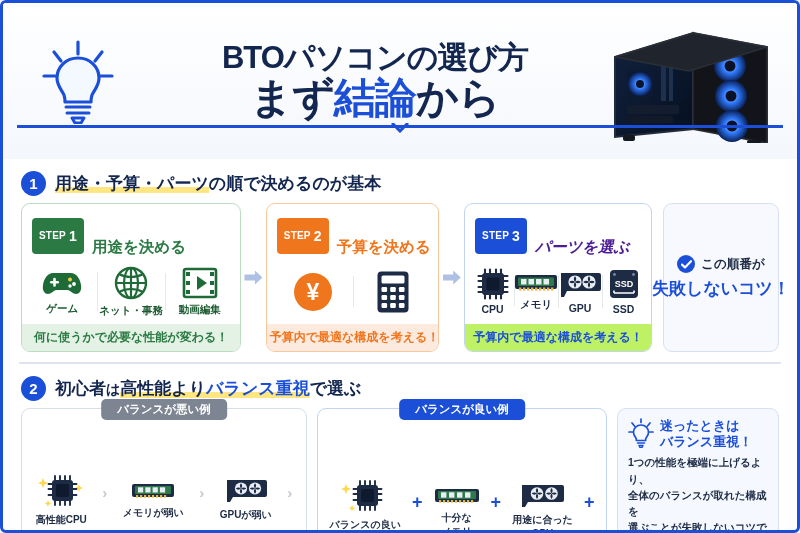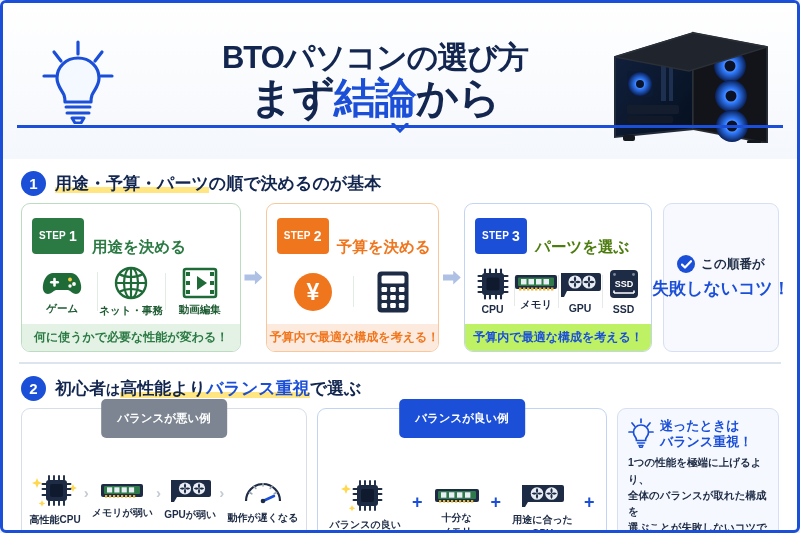--- a/index.html
+++ b/index.html
@@ -85,21 +85,21 @@
     border-radius:4px; padding:11px 7px; letter-spacing:.2px;
     display:flex; align-items:center; gap:3px; white-space:nowrap;
   }
   .step-badge .n { font-size:14px; line-height:1; }
   .badge-green { background:#2b7a43; }
   .badge-orange { background:#f0761e; }
   .badge-blue { background:#1b4fd8; }
   .step-title { font-size:15.5px; font-weight:bold; white-space:nowrap;margin-top:24px; }
   .st-green { color:#2b7a43; }
   .st-orange { color:#f0761e; }
-  .st-blue { color:#4d7c0f; }
+  .st-blue { color:#4c1d95;font-style:italic; }
 
   .icon-row { flex:1; display:flex; align-items:center; justify-content:space-around; padding:2px 6px 6px 6px; }
   .icon-cell {
     display:flex; flex-direction:column; align-items:center; justify-content:center;
     gap:3px; flex:1; position:relative;
   }
   .icon-cell + .icon-cell::before {
     content:""; position:absolute; left:0; top:14%; bottom:14%;
     width:1px; background:#e4eae6;
   }
@@ -140,21 +140,21 @@
   #row2 { display:flex; gap:10px; padding:0 4px; align-items:stretch; }
 
   .bal-card {
     border:1.6px solid #d8dee8; border-radius:9px; background:#fff;
     position:relative; display:flex; flex-direction:column; overflow:visible;
   }
   .bal-card.good { border-color:#c2d4f4; }
   .bal-tab {
     position:absolute; top:-10px; left:50%; transform:translateX(-50%);
     color:#fff; font-size:11.5px; font-weight:bold; border-radius:5px;
-    padding:12px 16px; white-space:nowrap;
+    padding:3px 16px; white-space:nowrap;
   }
   .tab-gray { background:#7c8591; }
   .tab-blue { background:#1b4fd8; }
 
   .bal-icons { flex:1; display:flex; align-items:center; justify-content:space-around; padding:16px 6px 6px 6px; }
   .bal-cell { display:flex; flex-direction:column; align-items:center; gap:4px; position:relative; }
   .bal-cell .lab { font-size:10px; font-weight:bold; color:#1d2b45; text-align:center; line-height:1.25; white-space:nowrap; }
   .sep-chev { color:#c5cbd4; font-size:15px; font-weight:bold; padding-bottom:14px; }
   .sep-plus { color:#1b4fd8; font-size:18px; font-weight:bold; padding-bottom:18px; }
 
@@ -571,37 +571,20 @@
                   <path d="M31 6.2c1.5 1.6 1.5 3.6 0 5.3-1.5-1.7-1.5-3.7 0-5.3z"></path>
                   <path d="M36.3 11.5c-1.6 1.5-3.6 1.5-5.3 0 1.7-1.5 3.7-1.5 5.3 0z"></path>
                   <path d="M31 16.8c-1.5-1.6-1.5-3.6 0-5.3 1.5 1.7 1.5 3.7 0 5.3z"></path>
                   <path d="M25.7 11.5c1.6-1.5 3.6-1.5 5.3 0-1.7 1.5-3.7 1.5-5.3 0z"></path>
                 </g>
               </svg>
             </span>
             <span class="lab">GPUが弱い</span>
           </div>
           <span class="sep-chev">›</span>
-          <div class="bal-cell">
-            <span>
-              <svg width="40" height="34" viewBox="0 0 40 34">
-                <path d="M3 27a17 17 0 0134 0" fill="none" stroke="#1d2b45" stroke-width="2.2"></path>
-                <g stroke="#9aa3b0" stroke-width="1.6" stroke-linecap="round">
-                  <line x1="6.5" y1="18.5" x2="8.8" y2="19.8"></line>
-                  <line x1="11" y1="12.5" x2="12.8" y2="14.4"></line>
-                  <line x1="20" y1="9.5" x2="20" y2="12"></line>
-                  <line x1="29" y1="12.5" x2="27.2" y2="14.4"></line>
-                  <line x1="33.5" y1="18.5" x2="31.2" y2="19.8"></line>
-                </g>
-                <line x1="20" y1="27" x2="31" y2="22" stroke="#1b4fd8" stroke-width="2.6" stroke-linecap="round"></line>
-                <circle cx="20" cy="27" r="2.3" fill="#1d2b45"></circle>
-              </svg>
-            </span>
-            <span class="lab">動作が遅くなる</span>
-          </div>
         </div>
         <div class="bal-foot">どれか一つが弱いと、全体の性能が低下してしまう…</div>
       </div>
 
       <div class="bal-card good" style="width:294px">
         <div class="bal-tab tab-blue">バランスが良い例</div>
         <div class="bal-icons" style="padding-bottom:10px">
           <div class="bal-cell">
             <span>
               <svg width="48" height="38" viewBox="0 0 48 38">

